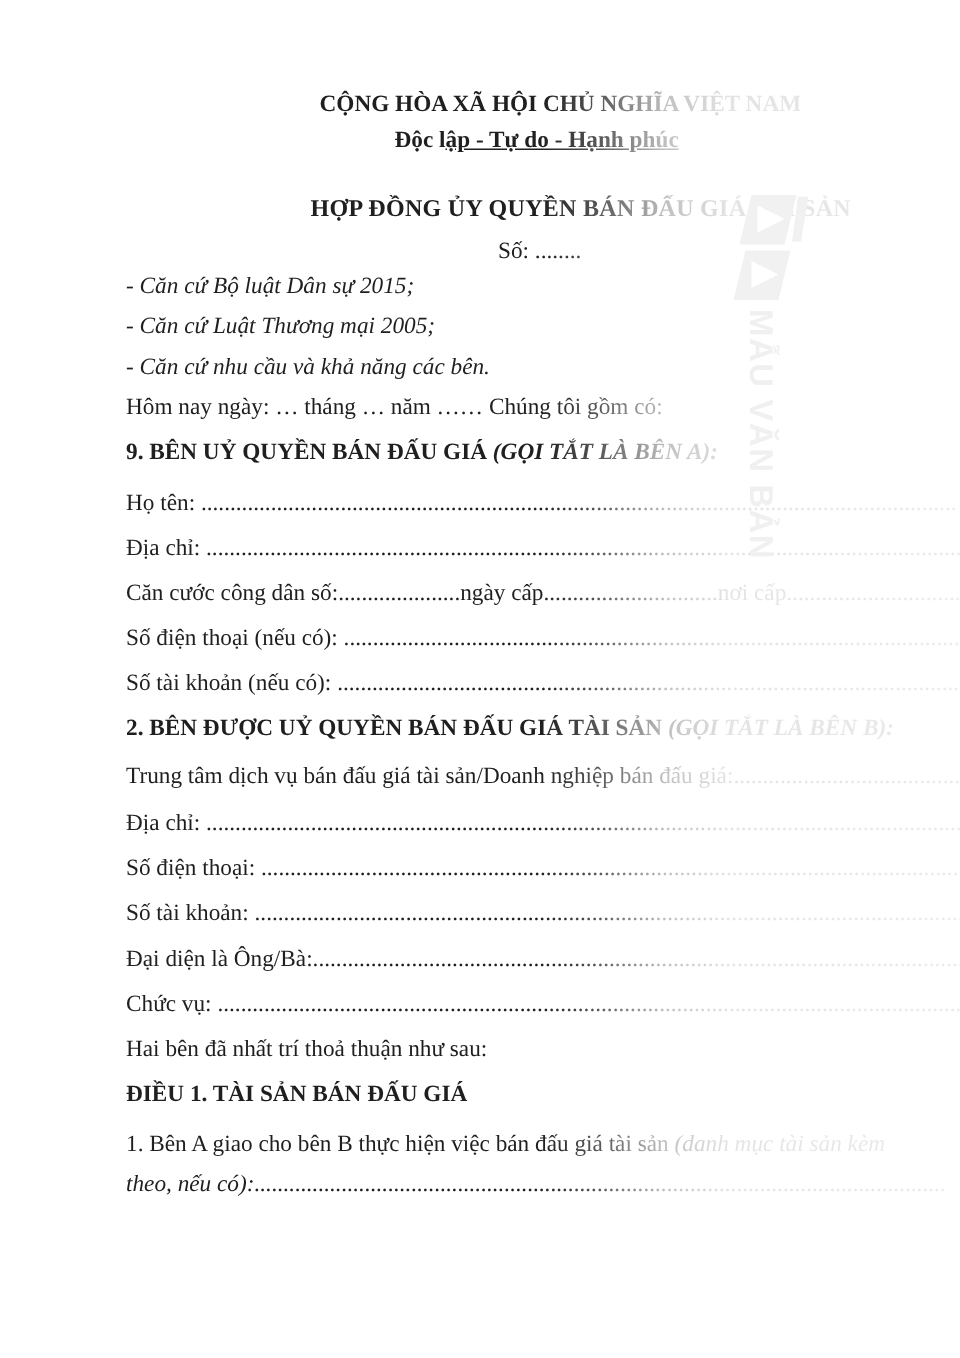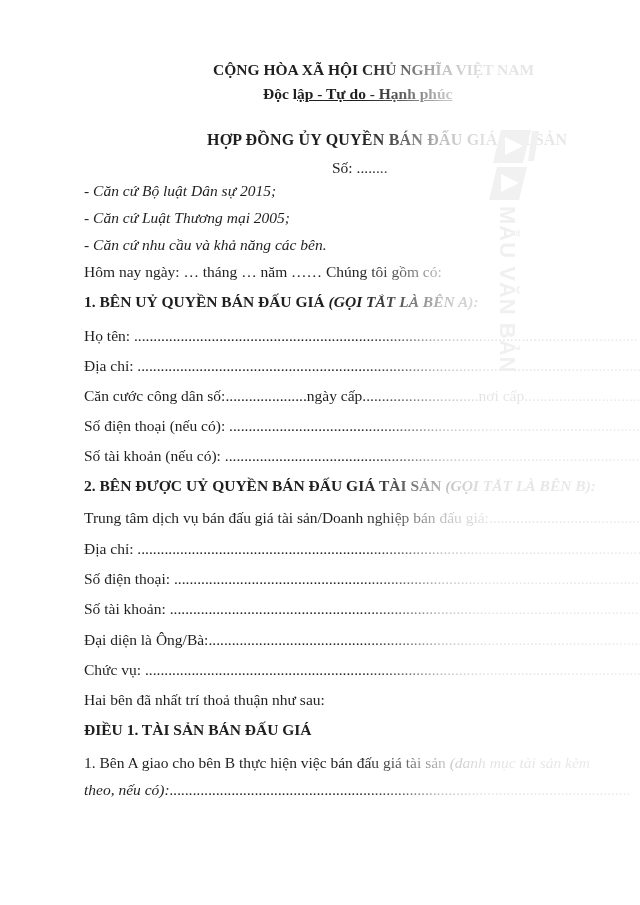--- a/index.html
+++ b/index.html
@@ -63,21 +63,21 @@
   <p class="ln b title" style="top:130px;left:207px">HỢP ĐỒNG ỦY QUYỀN BÁN ĐẤU GIÁ TÀI SẢN</p>
 
   <p class="ln" style="top:158px;left:332px">Số: ........</p>
 
   <p class="ln it" style="top:181px">- Căn cứ Bộ luật Dân sự 2015;</p>
   <p class="ln it" style="top:208px">- Căn cứ Luật Thương mại 2005;</p>
   <p class="ln it" style="top:235px">- Căn cứ nhu cầu và khả năng các bên.</p>
 
   <p class="ln" style="top:262px">Hôm nay ngày: … tháng … năm …… Chúng tôi gồm có:</p>
 
-  <p class="ln b" style="top:292px"><span>1. BÊN UỶ QUYỀN BÁN ĐẤU GIÁ </span><span class="it">(GỌI TẮT LÀ BÊN A):</span></p>
+  <p class="ln b" style="top:292px"><span>9. BÊN UỶ QUYỀN BÁN ĐẤU GIÁ </span><span class="it">(GỌI TẮT LÀ BÊN A):</span></p>
 
   <p class="ln" style="top:326px">Họ tên: ..................................................................................................................................</p>
   <p class="ln" style="top:356px">Địa chỉ: ..................................................................................................................................</p>
   <p class="ln" style="top:386px">Căn cước công dân số:.....................ngày cấp..............................nơi cấp.............................................</p>
   <p class="ln" style="top:416px">Số điện thoại (nếu có): ..................................................................................................................</p>
   <p class="ln" style="top:446px">Số tài khoản (nếu có): ...................................................................................................................</p>
 
   <p class="ln b" style="top:476px"><span>2. BÊN ĐƯỢC UỶ QUYỀN BÁN ĐẤU GIÁ TÀI SẢN </span><span class="it">(GỌI TẮT LÀ BÊN B):</span></p>
 
   <p class="ln" style="top:508px">Trung tâm dịch vụ bán đấu giá tài sản/Doanh nghiệp bán đấu giá:............................................</p>

